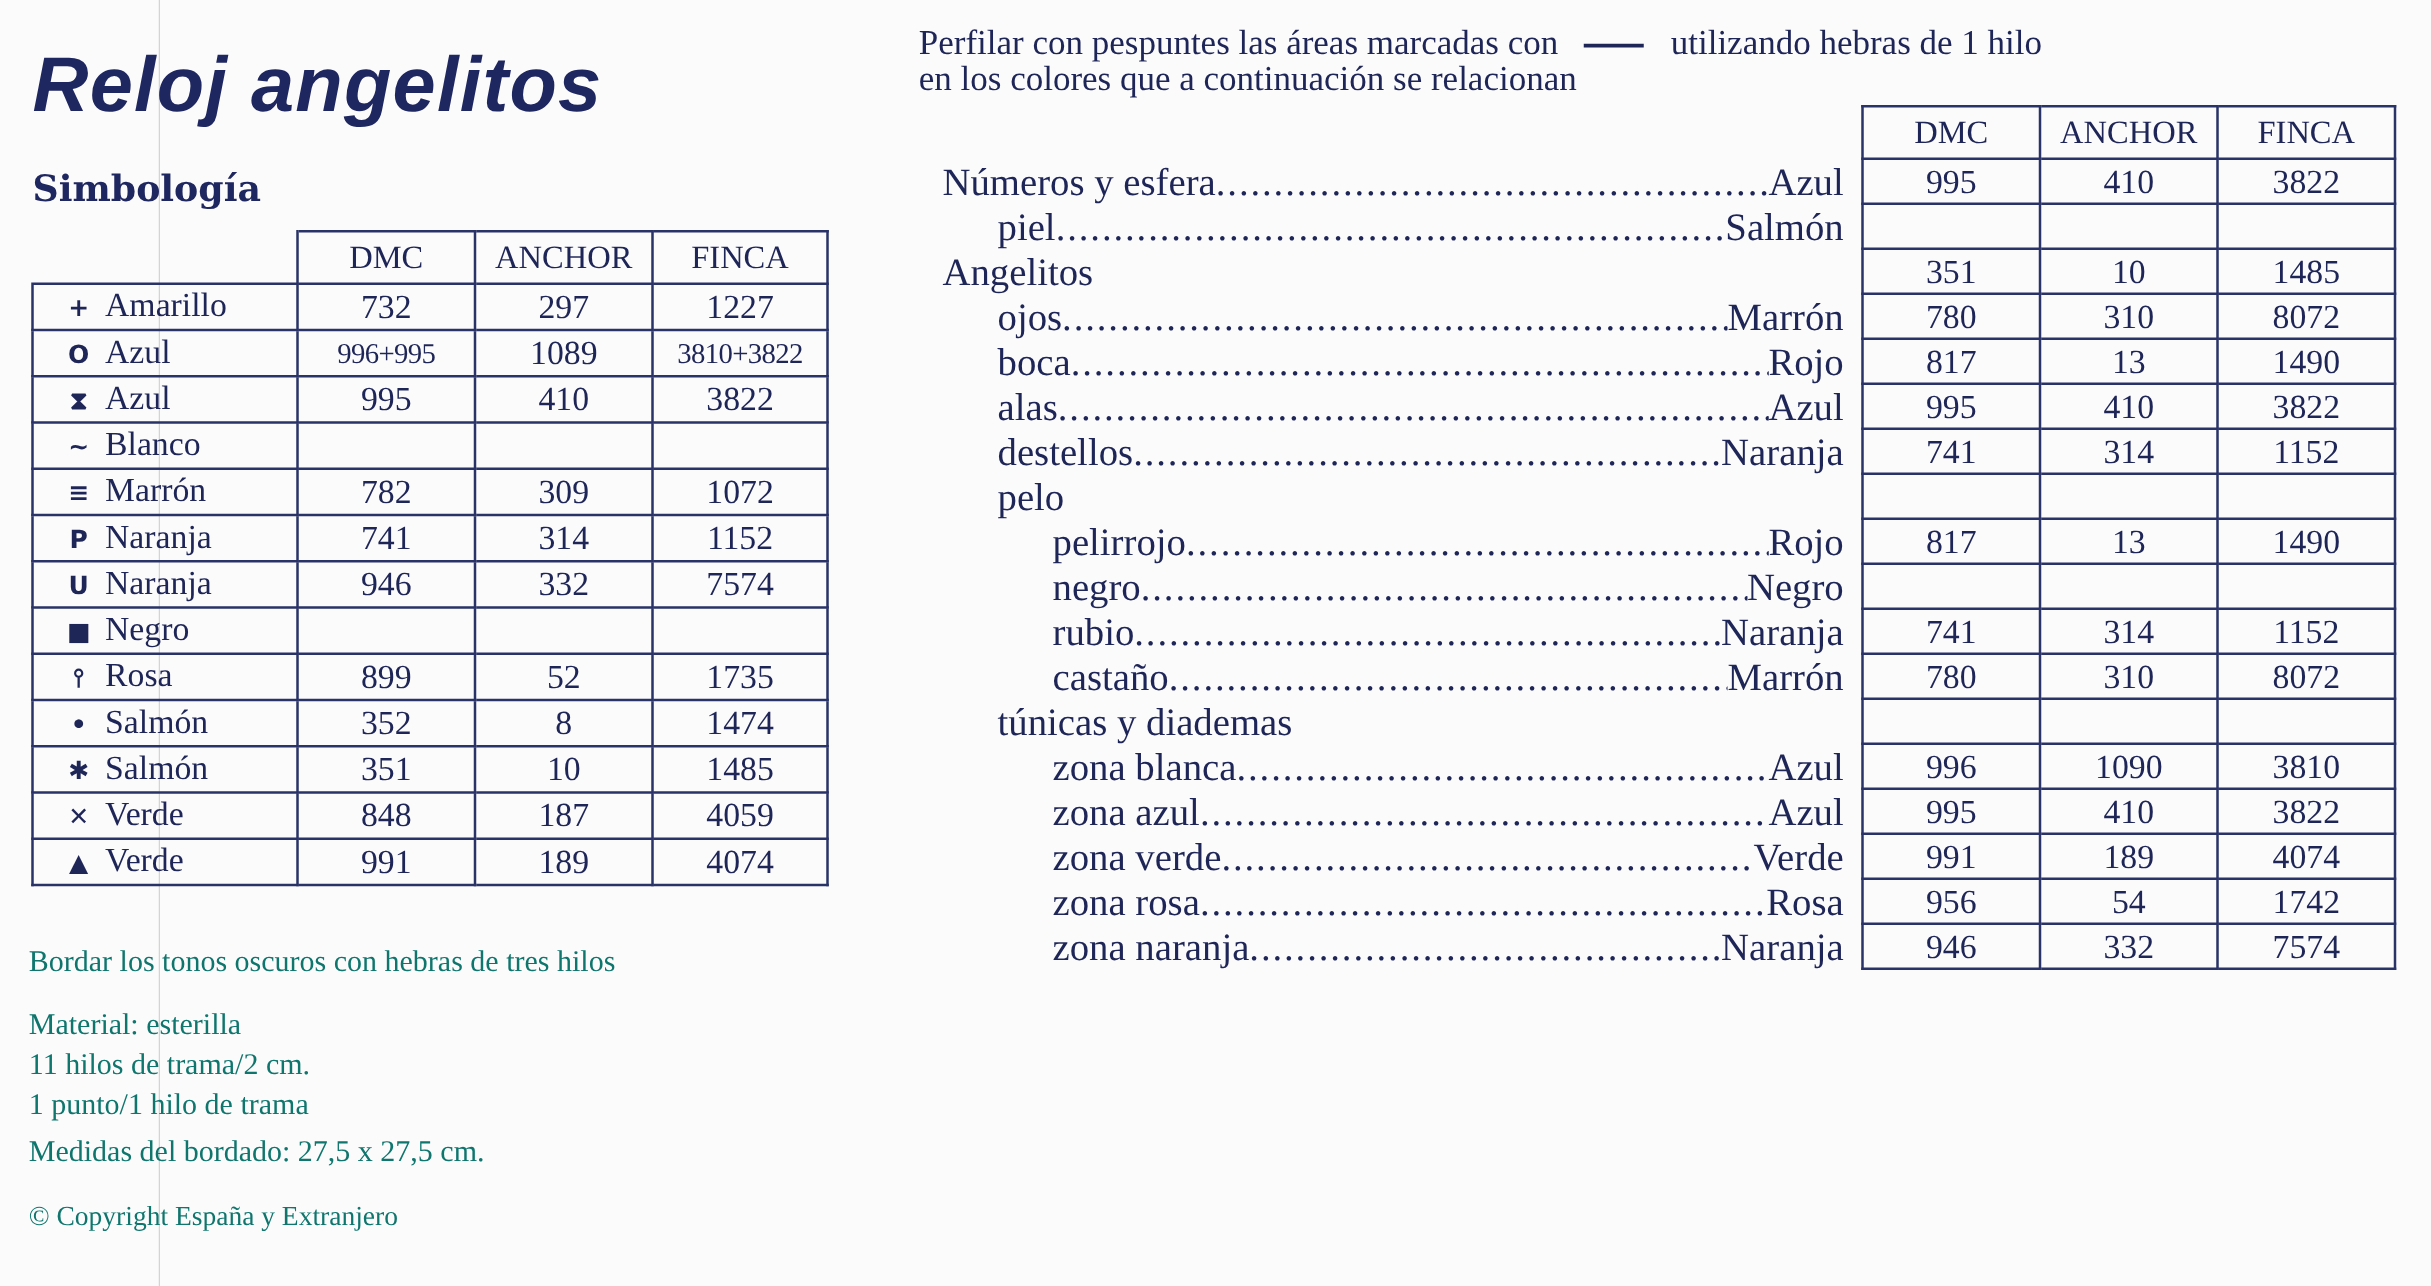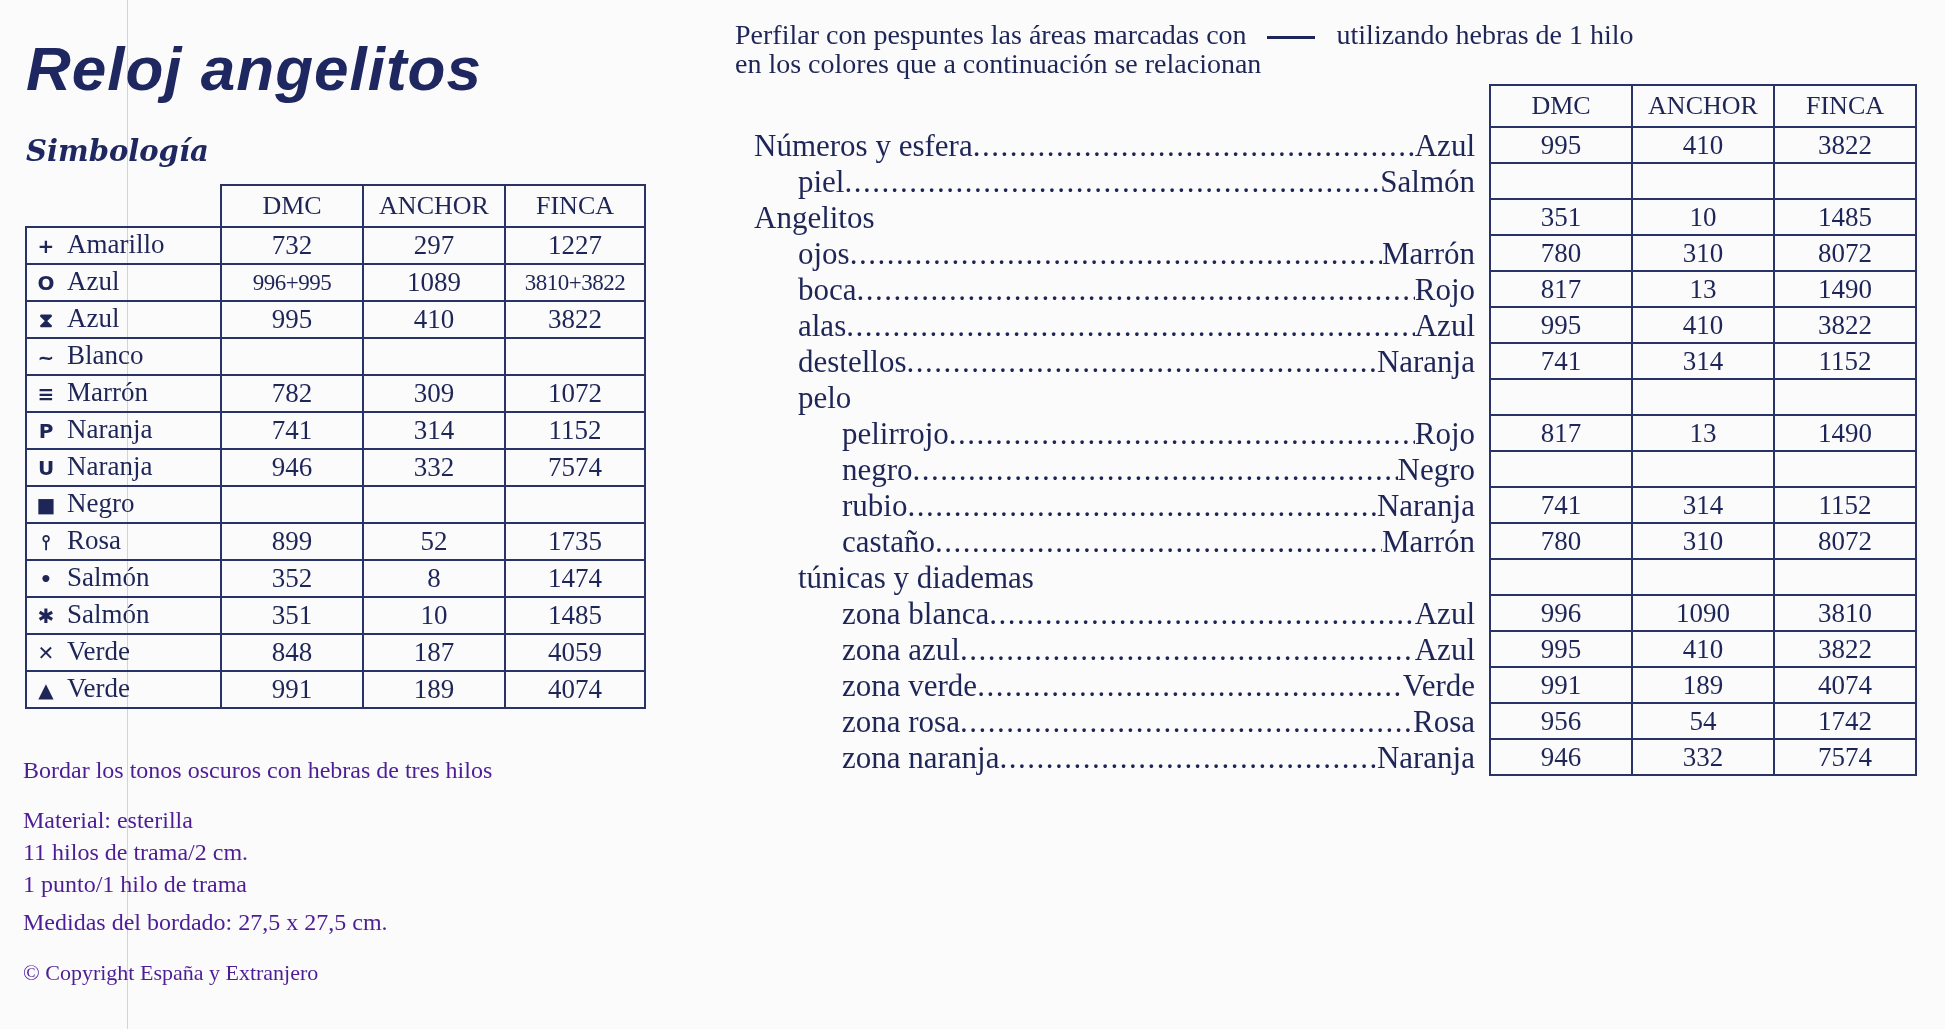--- a/index.html
+++ b/index.html
@@ -9,39 +9,39 @@
     font-family:"Liberation Serif", "DejaVu Serif", serif;
   }
   .abs { position:absolute; }
   .title {
     left:26px; top:38px; font-family:Liberation Sans, sans-serif;
     font-weight:bold; font-style:italic; font-size:62px; letter-spacing:1px;
     color:#1f2760; line-height:1;
   }
   .subtitle {
     left:26px; top:134px; font-family:"DejaVu Serif", serif;
-    font-weight:bold; font-style:italic; font-size:29px; color:#1f2760;
+    font-weight:bold; font-size:29px; color:#1f2760;
   }
   table.grid { border-collapse:collapse; position:absolute; }
   table.grid td, table.grid th {
     border:2px solid #2a3368; padding:0; text-align:center;
     font-weight:normal; font-size:27px; height:33px; line-height:33px;
     white-space:nowrap; color:#1e2557;
   }
   table.grid th { font-size:26px; height:40px; line-height:40px; }
   table.grid th.blank { border-top:none; border-left:none; }
   #legend { left:25px; top:184px; }
-  #legend td.lbl { text-align:left; padding-left:8px; width:185px; }
+  #legend td.lbl { text-align:left; padding-left:25px; width:185px; }
   #legend td.c1, #legend th.c1 { width:140px; }
   #legend td.c2, #legend th.c2 { width:140px; }
   #legend td.c3, #legend th.c3 { width:138px; }
   #legend td.small { font-size:23px; letter-spacing:-0.5px; }
   .sym { display:inline-block; width:22px; text-align:center; margin-right:10px;
          font-family:"DejaVu Sans", sans-serif; font-weight:bold; font-size:20px; }
-  .notes { left:23px; font-size:24px; line-height:30px; color:#4c1d95; }
+  .notes { left:23px; font-size:24px; line-height:30px; color:#0f766e; }
   .heading { left:735px; top:20px; font-size:28px; line-height:29px; width:1200px; }
   .heading .dash { display:inline-block; width:48px; border-top:3px solid #1e2557;
                    vertical-align:middle; margin:0 22px 0 20px; }
   #outline { left:1489px; top:84px; }
   #outline th, #outline td { width:140px; }
   #outline td { height:34px; line-height:34px; }
   .list { left:735px; top:128px; width:740px; }
   .row { position:relative; height:36px; font-size:31px; line-height:36px; display:flex;margin-left:19px; }
   .row .name { white-space:nowrap; }
   .row .dots { flex:1; overflow:hidden; white-space:nowrap; letter-spacing:1.5px; }

